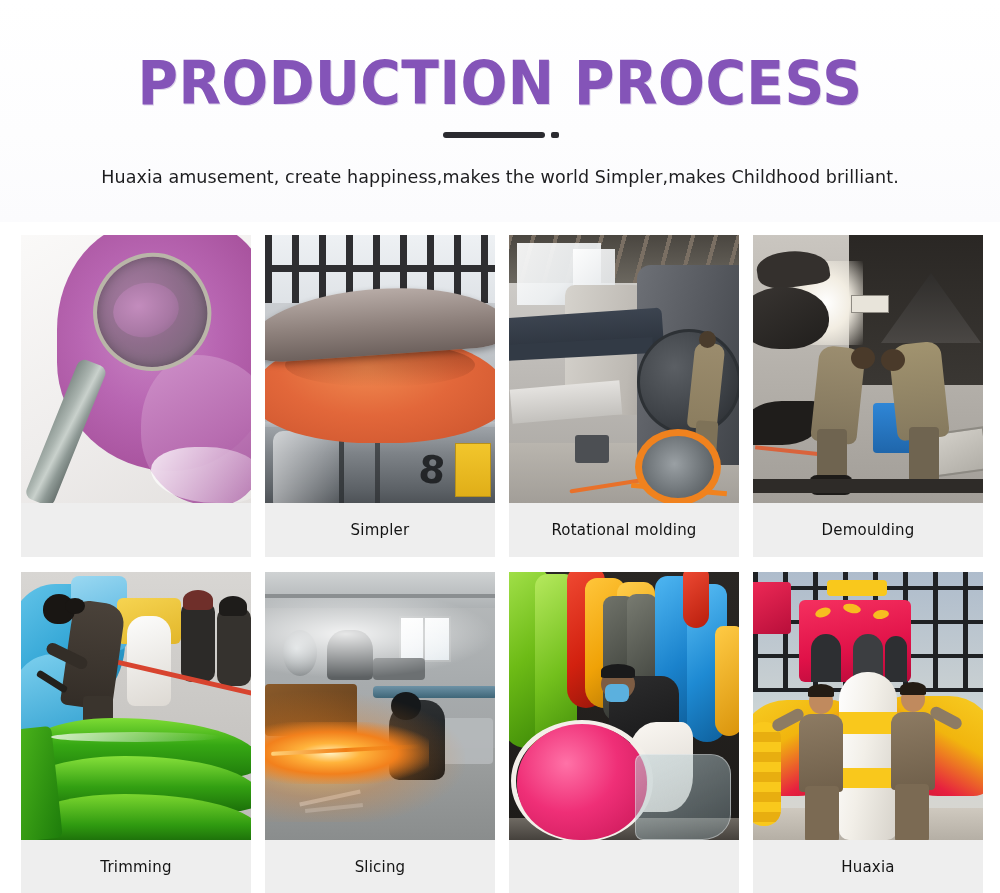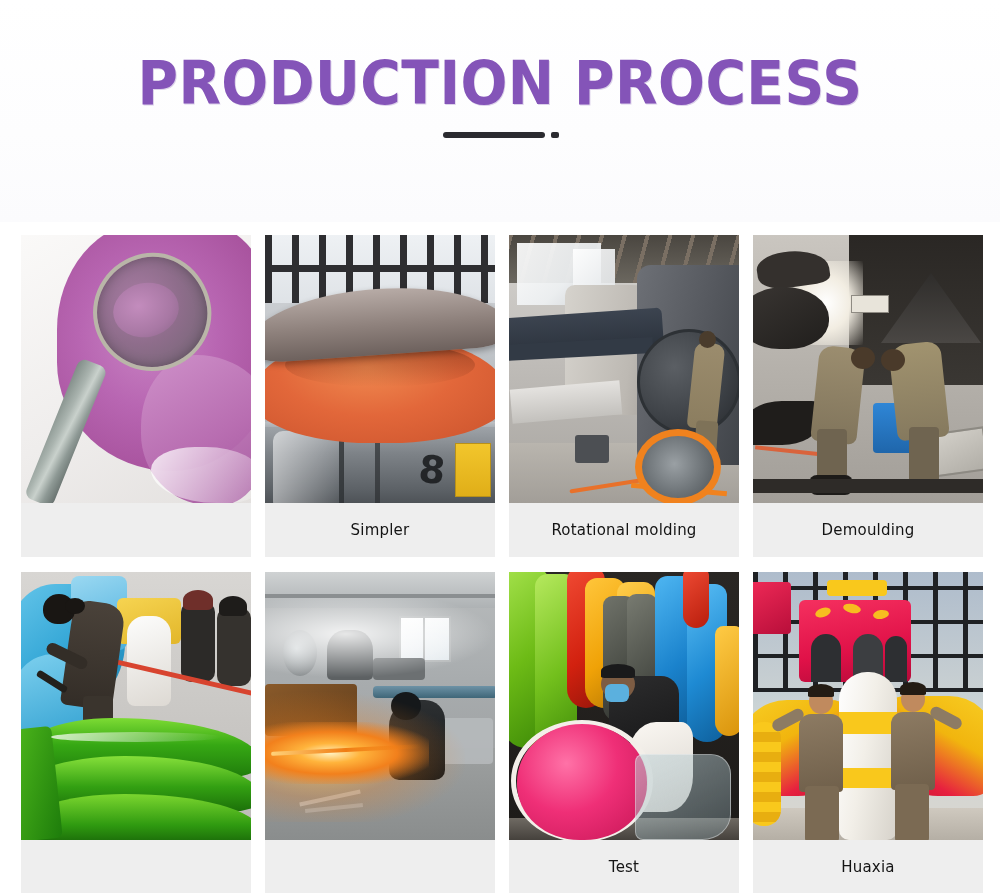--- a/index.html
+++ b/index.html
@@ -461,20 +461,21 @@
   <div class="top-dotted"></div>
 
   <div class="header">
     <div class="title">PRODUCTION PROCESS</div>
 
     <div class="divider">
       <div class="bar"></div>
       <div class="dot"></div>
     </div>
 
+    <div class="subtitle">Huaxia amusement, create happiness,makes the world Simpler,makes Childhood brilliant.</div>
   </div>
 
   <div class="grid">
 
     <div class="card">
       <div class="thumb">
         <div class="scene s1">
           <div class="sh tray"></div>
           <div class="sh powder"></div>
           <div class="sh powder2"></div>
@@ -582,20 +583,23 @@
           <div class="sh w-arm"></div>
           <div class="sh w-leg"></div>
           <div class="sh gun"></div>
           <div class="sh grn1"></div>
           <div class="sh grn2"></div>
           <div class="sh grn3"></div>
           <div class="sh grnL"></div>
           <div class="sh shine"></div>
         </div>
       </div>
+      <div class="caption">
+        <span>Trimming</span>
+      </div>
     </div>
 
     <div class="card">
       <div class="thumb">
         <div class="scene s6">
           <div class="sh floor"></div>
           <div class="sh ceil"></div>
           <div class="sh beam1"></div>
           <div class="sh win1"></div>
           <div class="sh win1g"></div>
@@ -607,20 +611,23 @@
           <div class="sh bar"></div>
           <div class="sh cart"></div>
           <div class="sh worker"></div>
           <div class="sh w-head"></div>
           <div class="sh rod1"></div>
           <div class="sh rod2"></div>
           <div class="sh spark-glow"></div>
           <div class="sh spark-core"></div>
           <div class="sh spark-line"></div>
         </div>
+      </div>
+      <div class="caption">
+        <span>Slicing</span>
       </div>
     </div>
 
     <div class="card">
       <div class="thumb">
         <div class="scene s7">
           <div class="sh sl g1"></div>
           <div class="sh sl g2"></div>
           <div class="sh sl r1"></div>
           <div class="sh sl y1"></div>
@@ -634,23 +641,20 @@
           <div class="sh floor"></div>
           <div class="sh w-body"></div>
           <div class="sh w-head"></div>
           <div class="sh w-cap"></div>
           <div class="sh w-mask"></div>
           <div class="sh wshell"></div>
           <div class="sh pinkrim"></div>
           <div class="sh pink"></div>
           <div class="sh clear"></div>
         </div>
-      </div>
-      <div class="caption">
-        <span>Test</span>
       </div>
     </div>
 
     <div class="card">
       <div class="thumb">
         <div class="scene s8">
           <div class="sh frame"></div>
           <div class="sh redL"></div>
           <div class="sh ylw-top"></div>
           <div class="sh house"></div>

